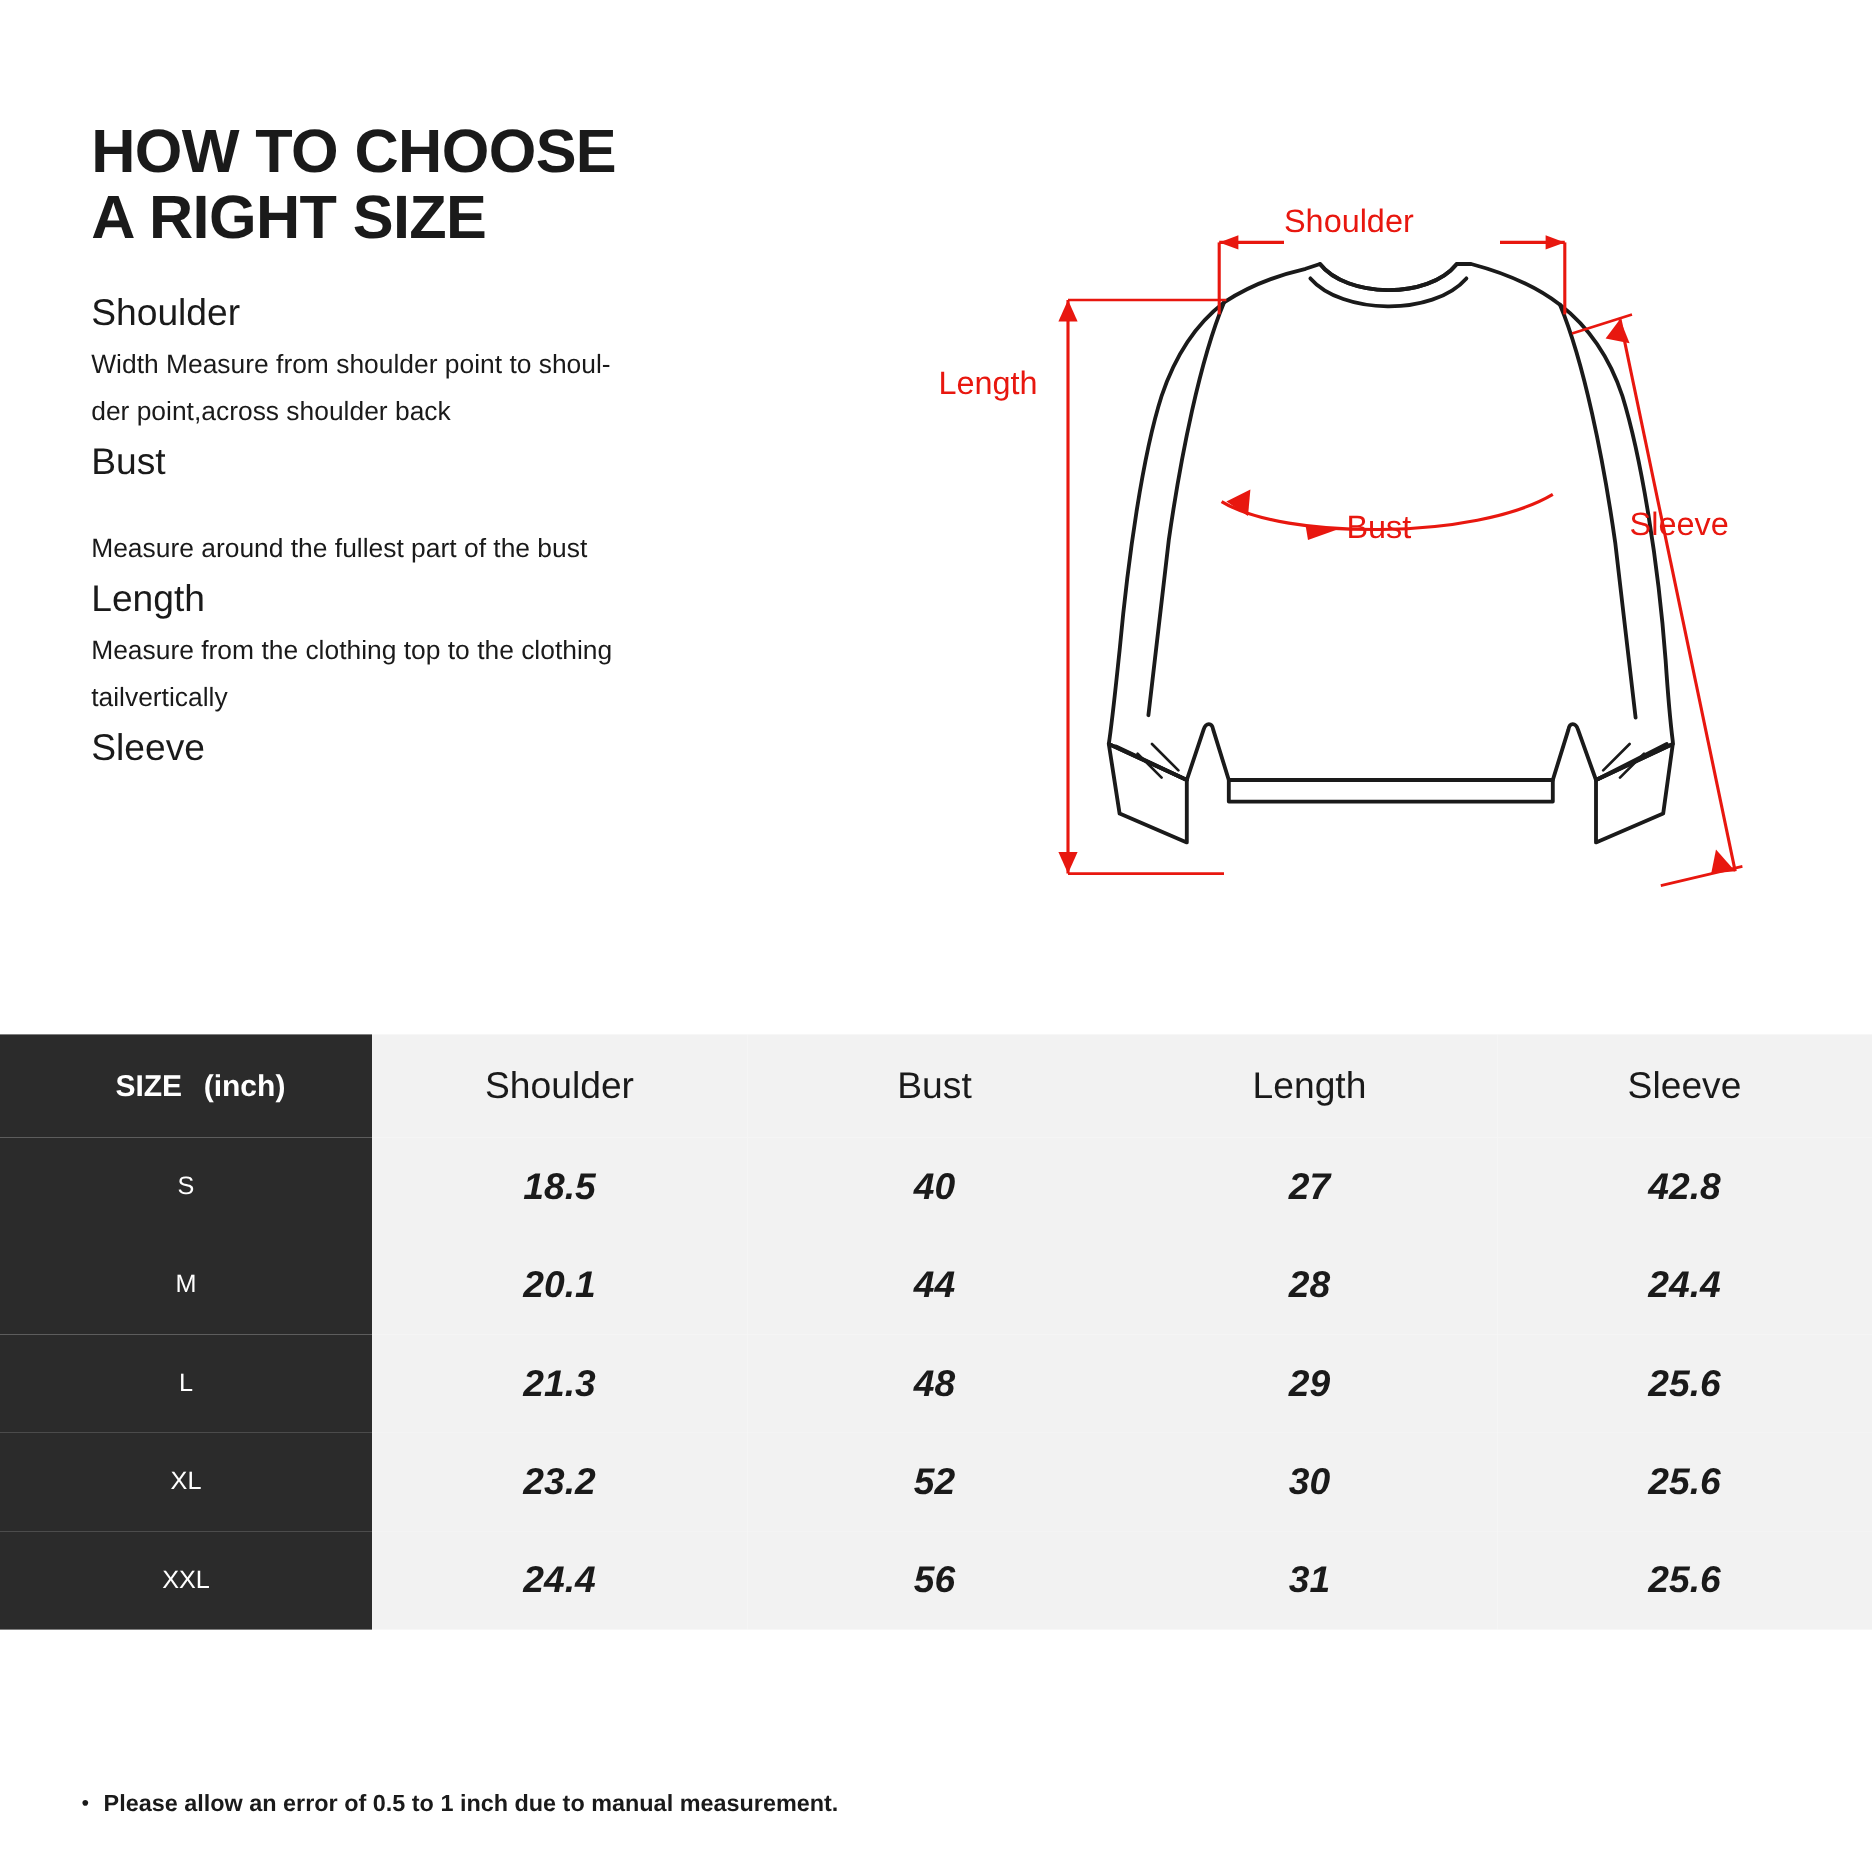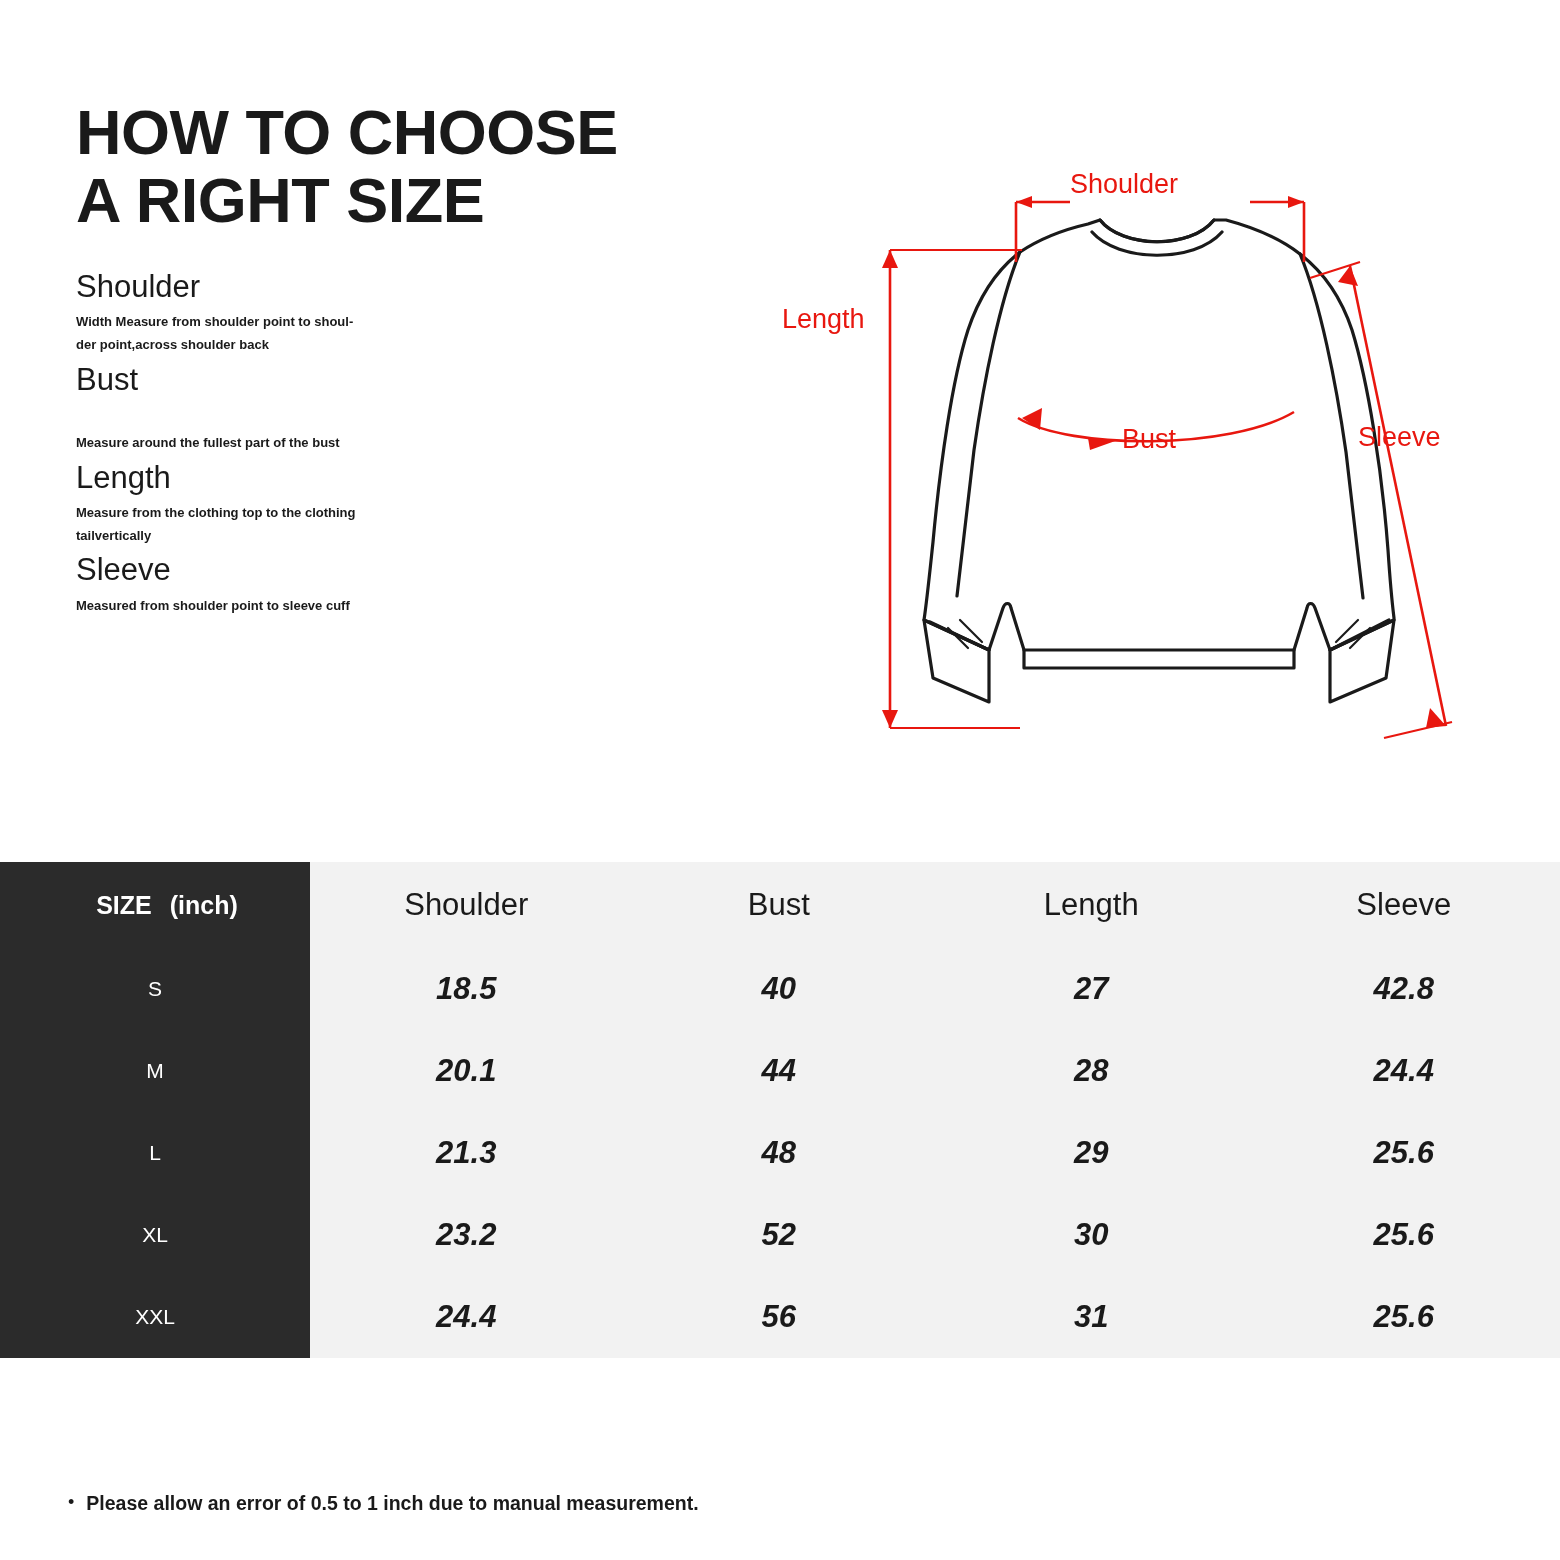--- a/index.html
+++ b/index.html
@@ -24,40 +24,40 @@
   }
 
   .info-col {
     position: absolute;
     left: 76px;
     top: 98px;
     width: 640px;
   }
 
   .main-title {
-    font-size: 63px;
+    font-size: 51px;
     font-weight: bold;
     line-height: 1.08;
     letter-spacing: -0.5px;
     color: #1a1a1a;
     margin: 0 0 34px 0;
     white-space: pre-line;
   }
 
   .term-head {
     font-size: 31px;
     font-weight: normal;
     color: #1a1a1a;
     margin: 0 0 6px 0;
     line-height: 1.2;
   }
 
   .term-body {
-    font-size: 13px;
-    font-weight: bold;
+    font-size: 22px;
+    font-weight: normal;
     color: #1a1a1a;
     line-height: 1.75;
     margin: 0 0 4px 0;
     max-width: 520px;
   }
 
   .term-block { margin-bottom: 2px; }
 
   
   .illustration {
@@ -196,21 +196,20 @@
     </div>
 
     <div class="term-block">
       <div class="term-head">Length</div>
       <div class="term-body" style="white-space: pre-line;">Measure from the clothing top to the clothing
 tailvertically</div>
     </div>
 
     <div class="term-block">
       <div class="term-head">Sleeve</div>
-      <div class="term-body" style="white-space: pre-line;">Measured from shoulder point to sleeve cuff</div>
     </div>
   </div>
 
   <div class="illustration">
     <svg width="720" height="620" viewBox="0 0 720 620" xmlns="http://www.w3.org/2000/svg">
 
       <g fill="none" stroke="#1a1a1a" stroke-width="3.2" stroke-linejoin="round" stroke-linecap="round">
 
         <path d="M250,102
                  C268,90 292,80 318,74

